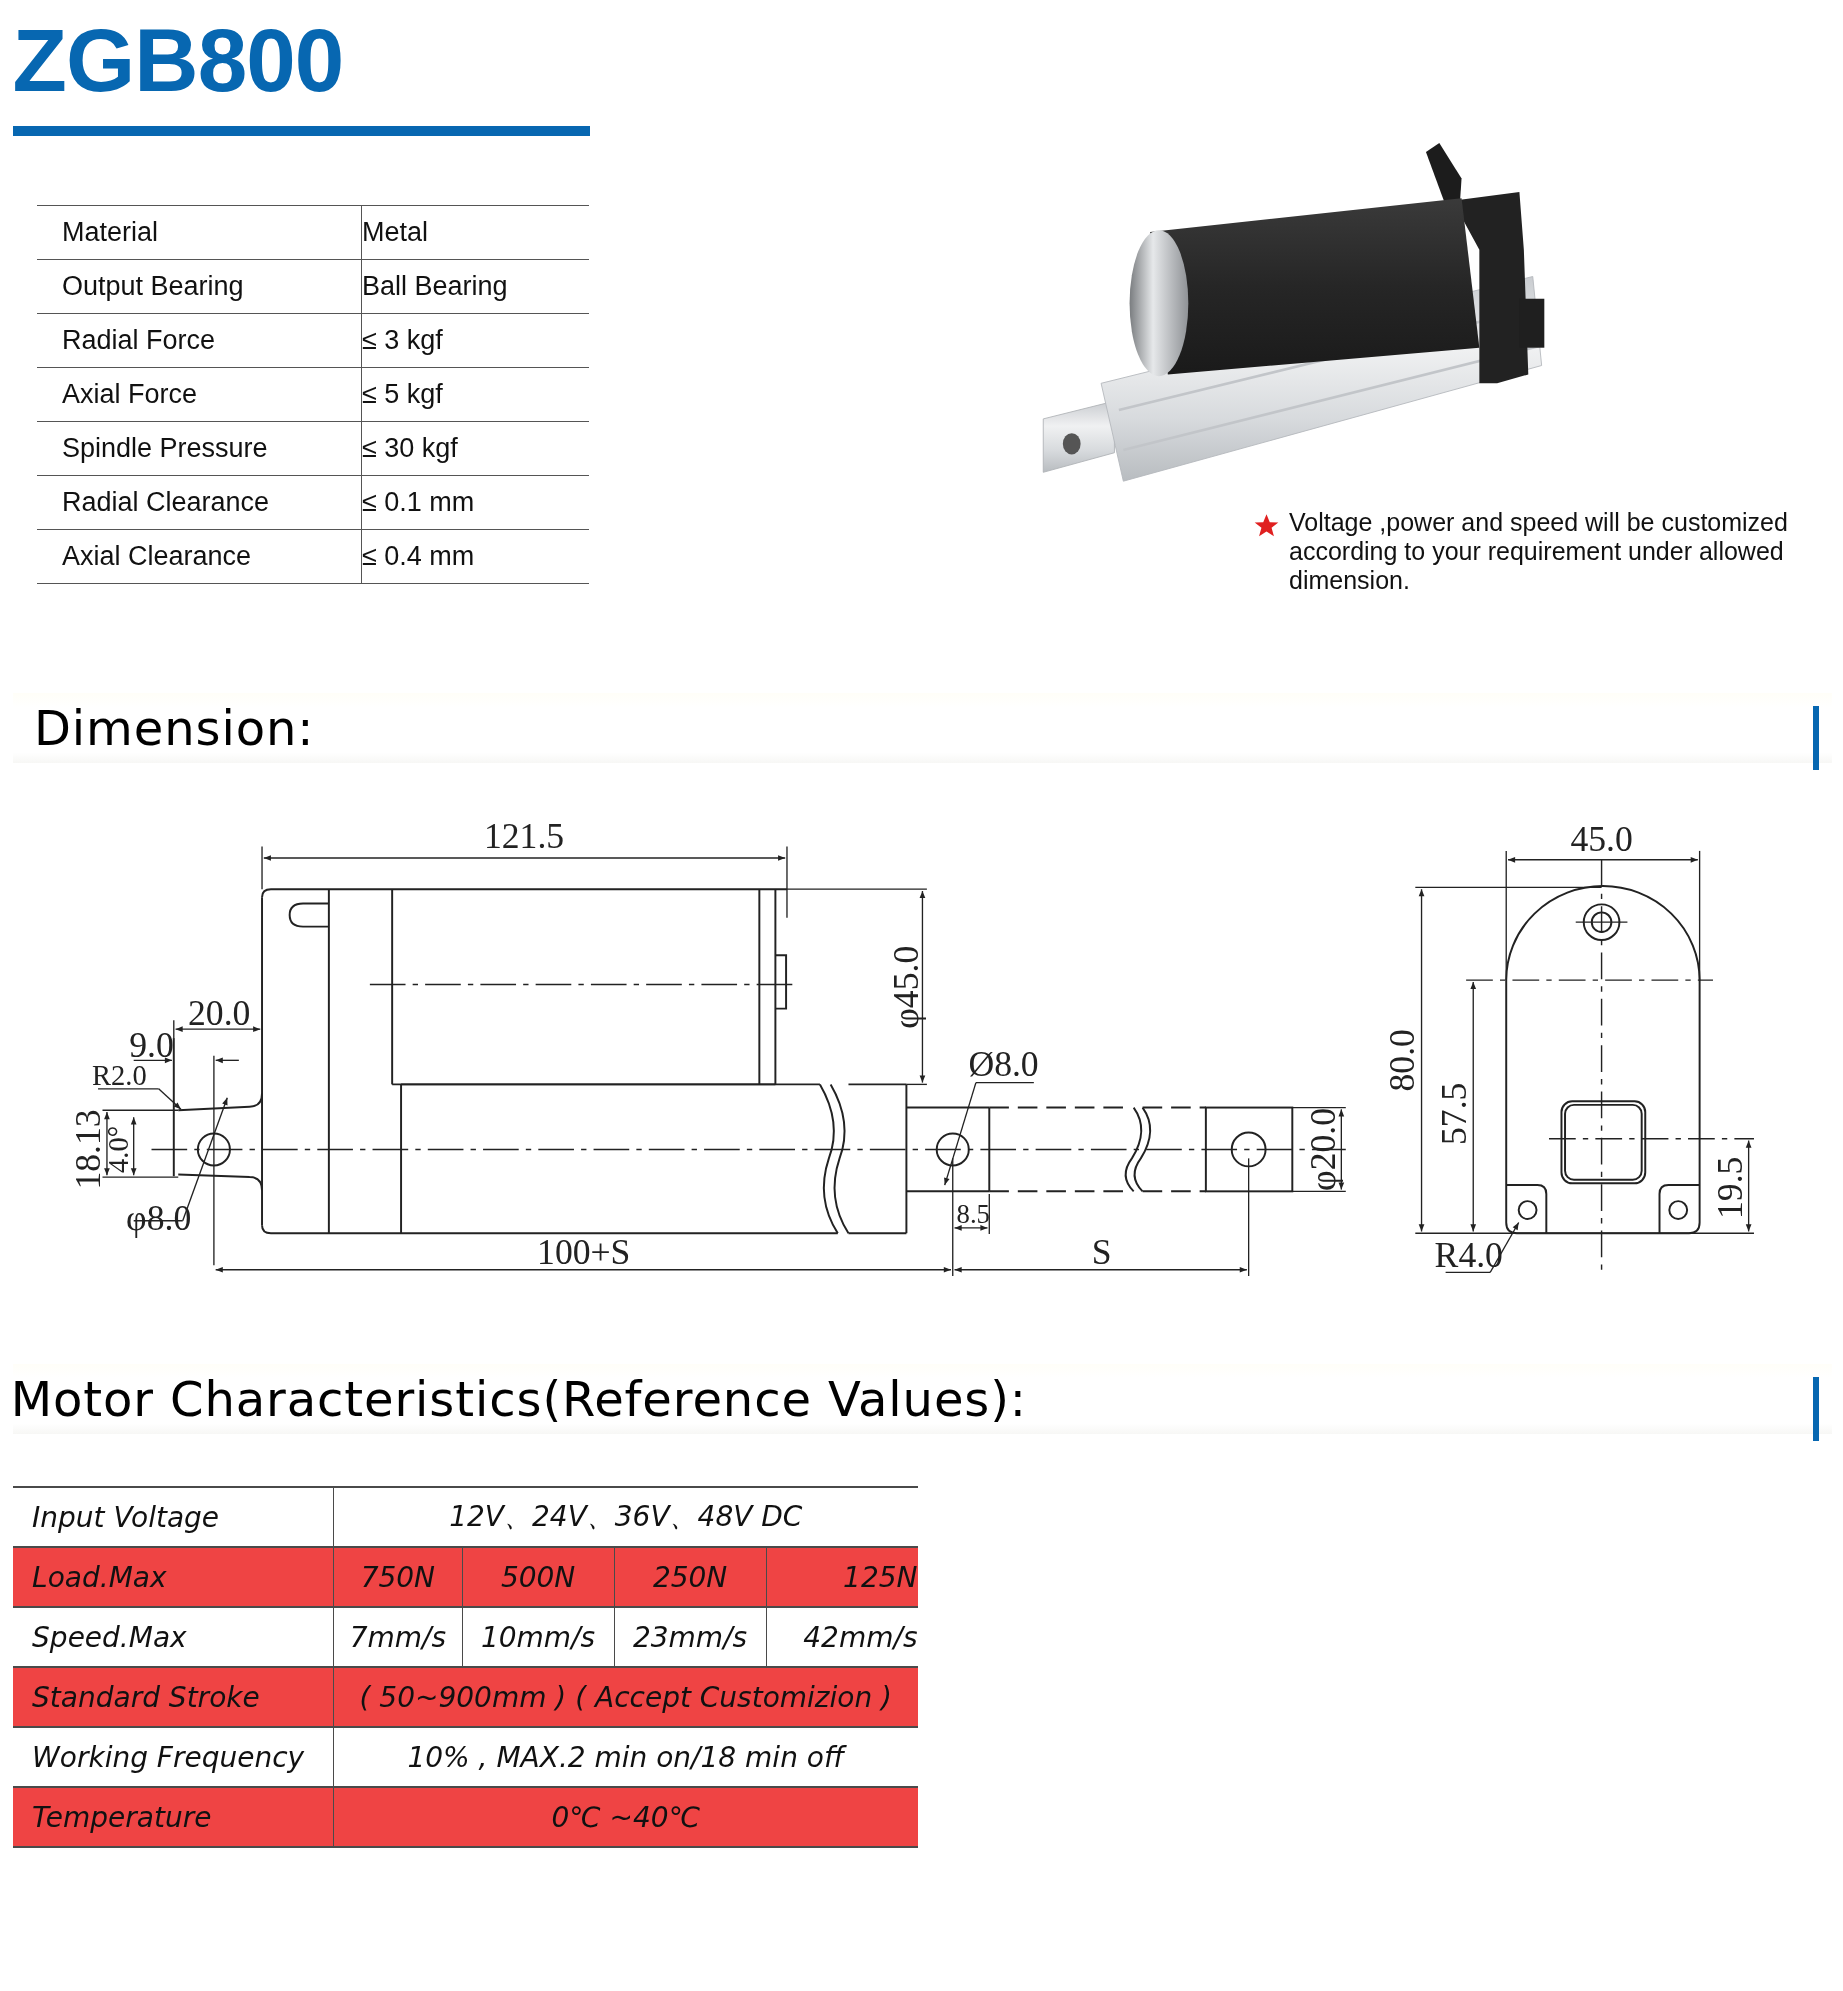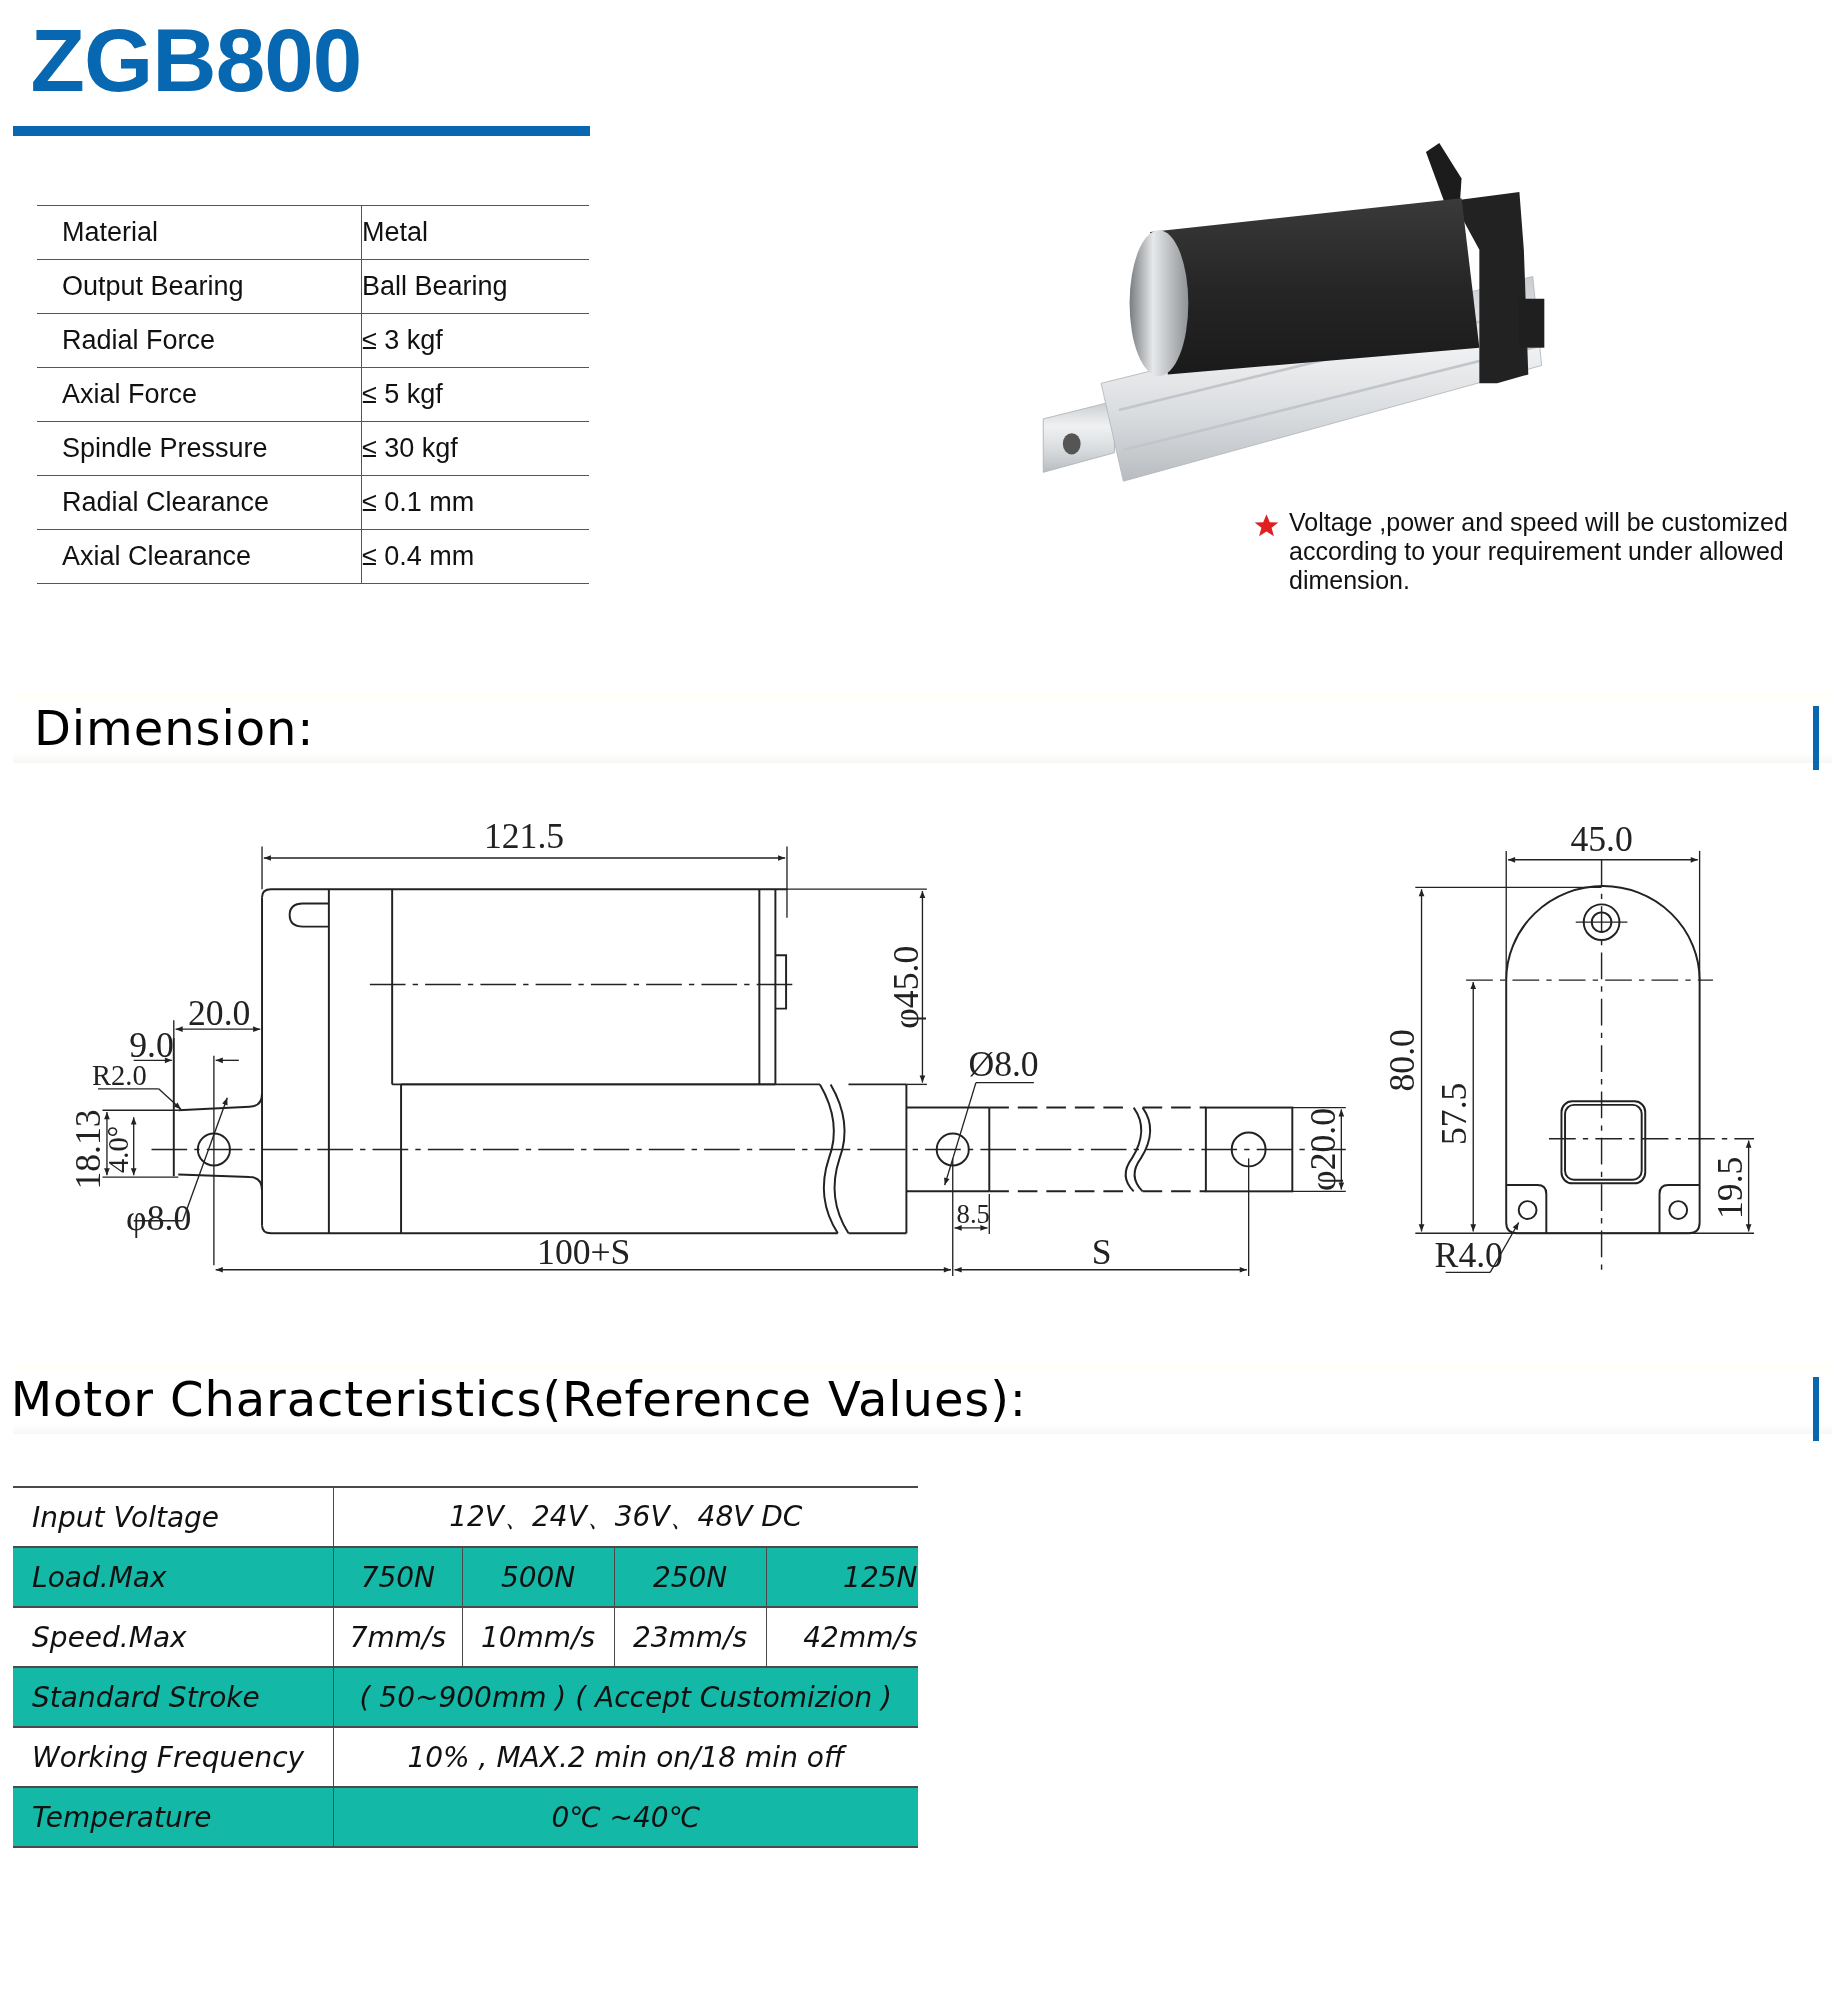--- a/index.html
+++ b/index.html
@@ -2,21 +2,21 @@
 <html style="font-size:14.3px"><head>
 <meta charset="utf-8">
 <style>
   html, body { margin: 0; padding: 0; background: #ffffff; }
   body { width: 1844px; height: 1992px; position: relative; overflow: hidden;
          font-family: "DejaVu Sans", sans-serif; color: #1a1a1a; }
   .abs { position: absolute; }
 
   
   .title { left: 12.5px; top: 7.1px; font-family: "Liberation Sans", sans-serif; font-weight: bold;
-           font-size: 89px; line-height: 107px; color: #0767b1; letter-spacing: -0.9px; margin-left: 18px; }
+           font-size: 89px; line-height: 107px; color: #0767b1; letter-spacing: -0.9px; }
   .title-rule { left: 12.5px; top: 126px; width: 577px; height: 9.8px; background: #0767b1; }
 
   
   .spec-table { left: 37px; top: 205px; width: 552px; border-collapse: collapse; position: absolute; }
   .spec-table td { height: 53px; border-top: 1.8px solid #555; border-bottom: 1.8px solid #555;
                    font-size: 27px; font-family: Liberation Sans, sans-serif; padding: 0; color: #111; }
   .spec-table td.lbl { width: 299px; padding-left: 25px; border-right: 1.8px solid #555; text-align: left; }
   .spec-table td.val { }
 
   
@@ -39,21 +39,21 @@
   .drawing { left: 0; top: 784px; width: 1844px; height: 517px; }
   .drawing text { font-family: "Liberation Serif", serif; fill: #222; }
 
   
   .motor-table { position: absolute; left: 12.5px; top: 1486px; width: 905px; border-collapse: collapse; }
   .motor-table td { height: 58px; border-top: 2.7px solid #4a4a4a; border-bottom: 2.7px solid #4a4a4a;
                     font-size: 28px; font-family: "DejaVu Sans", sans-serif; color: #111; padding: 0; text-align: center; font-style: italic; }
   .motor-table td.lbl { width: 301px; text-align: left; padding-left: 19.6px; border-right: 1.8px solid #4a4a4a; }
   .motor-table td.cell { border-right: 1.8px solid #4a4a4a; }
   .motor-table td.cell:last-child { border-right: none; text-align: right; }
-  .motor-table tr.shaded td { background: #14b8a6; }
+  .motor-table tr.shaded td { background: #ef4444; }
 </style>
 </head>
 <body>
 
 <div class="abs title">ZGB800</div>
 <div class="abs title-rule"></div>
 
 <table class="spec-table">
   <tbody>
     <tr>

